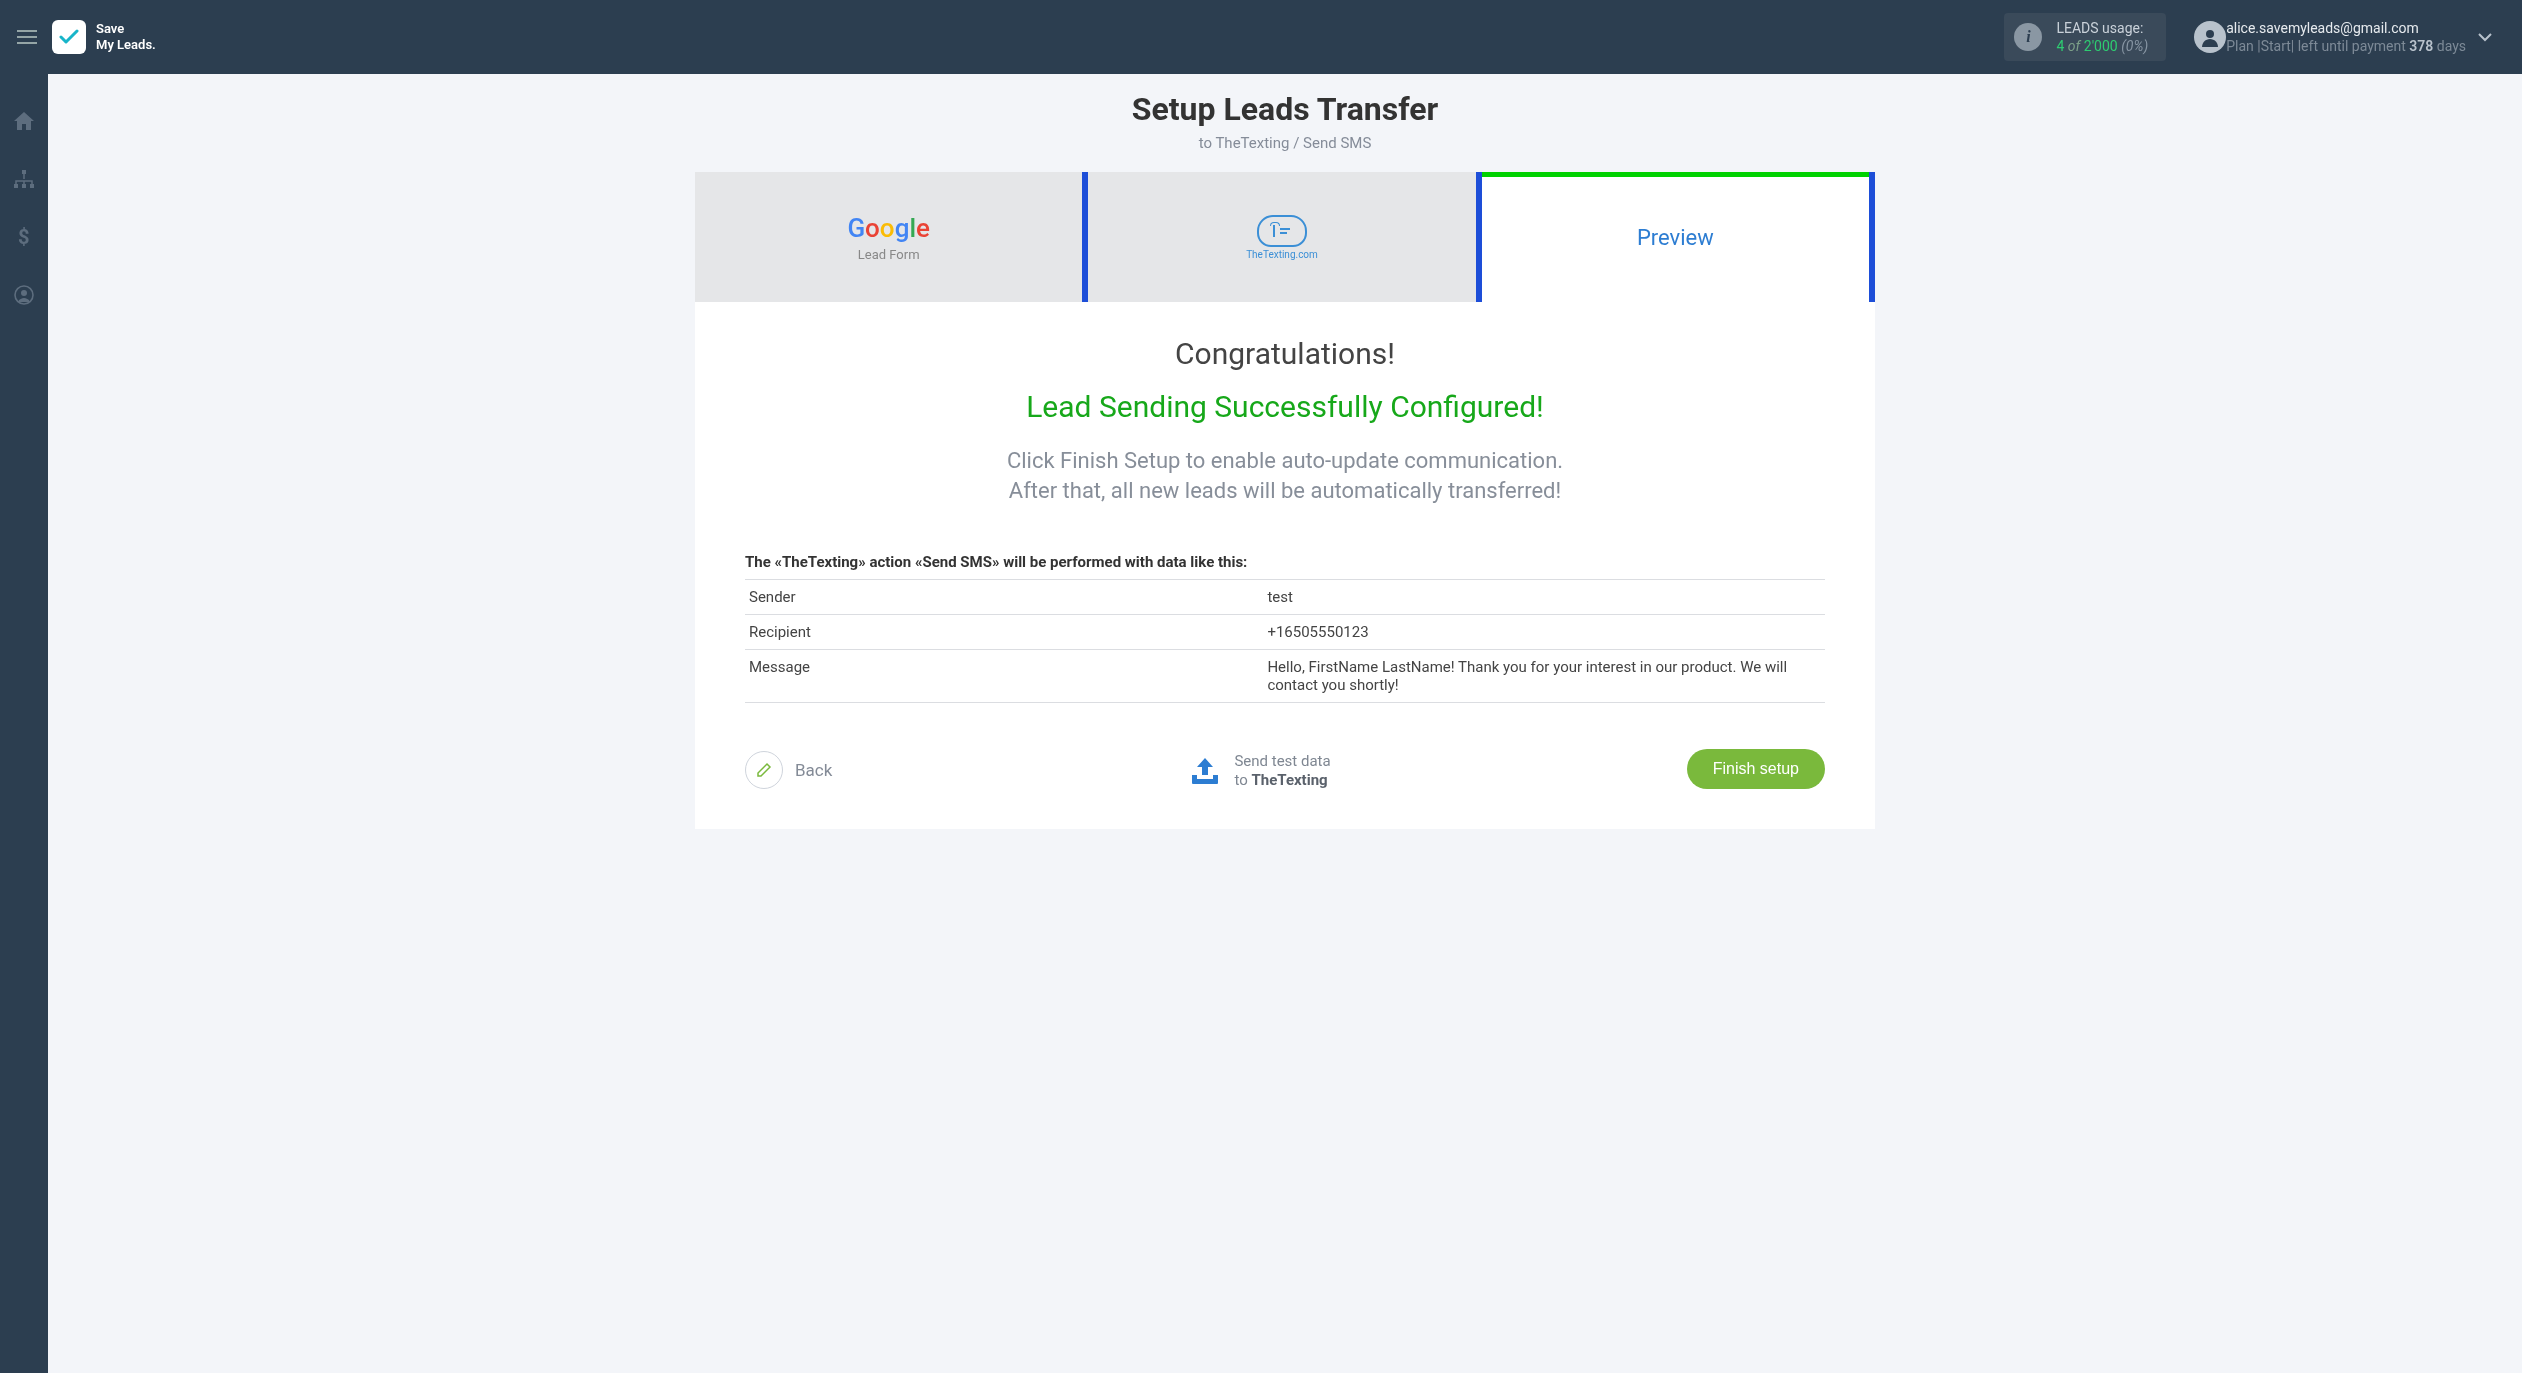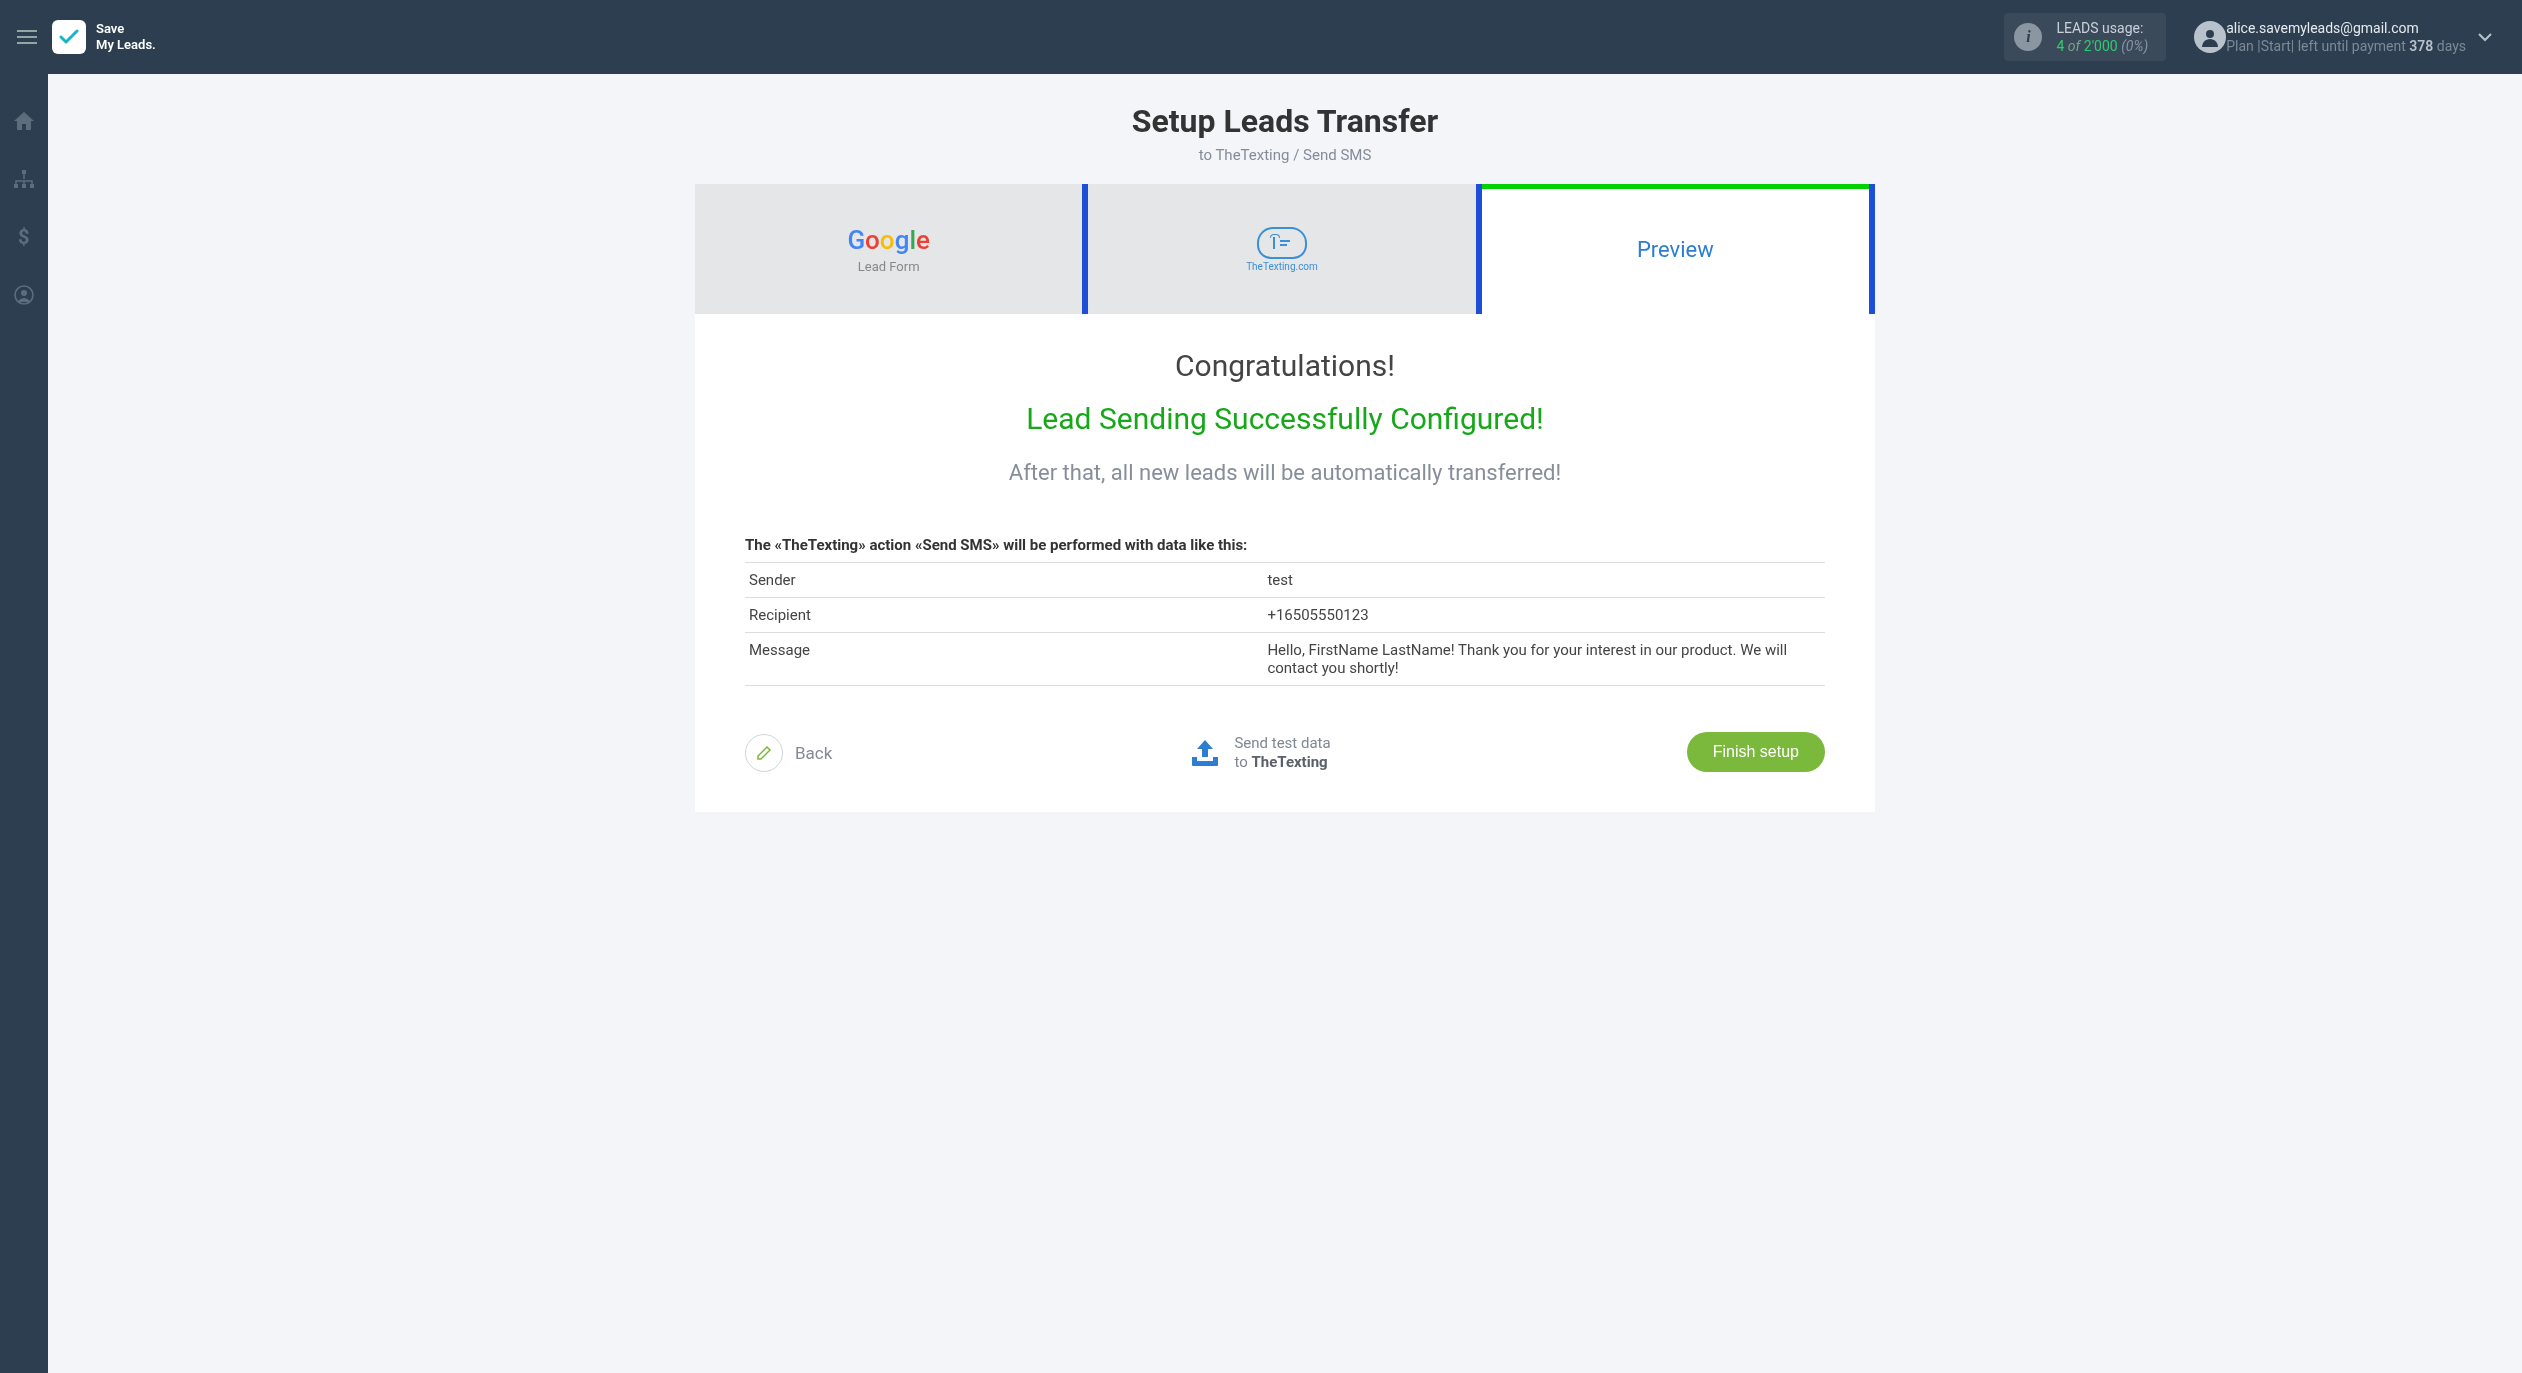--- a/index.html
+++ b/index.html
@@ -30,21 +30,21 @@
     .account-plan b{color:#b8c2cc; font-weight:600;}
     .chevron-down{ margin-left:12px; }
     
     
     .layout{ display:flex; }
     .sidebar{ width:48px; background:#2c3e50; min-height: calc(100vh - 58px); display:flex; flex-direction:column; align-items:center; padding-top:30px; gap:24px; }
     .side-icon{ width:48px; height:34px; display:flex; align-items:center; justify-content:center; cursor:pointer; color:#5d6d7e; }
     
     
     .main { flex:1; background:#f3f5f9; }
-    .page-title{ text-align:center; font-size:32px; font-weight:700; color:#333; margin-top:28px; }
+    .page-title{ text-align:center; font-size:32px; font-weight:700; color:#333; margin-top:16px; }
     .page-sub{ text-align:center; color:#858c99; font-size:15px; margin-top:6px; }
     
     .card{ width: 1180px; margin: 20px auto 0; background:#fff; }
     
     .tabs{ display:flex; height:130px; }
     .tab{ flex:1; display:flex; flex-direction:column; align-items:center; justify-content:center; background:#e5e6e8; border-right:6px solid #1d4ed8; position:relative; cursor:pointer; }
     .tab.active{ background:#fff; }
     .tab.active::before{ content:""; position:absolute; top:0; left:0; right:0; height:5px; background:#00d100; }
     .tab-caption{ font-size:13px; color:#888; margin-top:4px;}
     .tab-preview-label{ font-size:22px; color:#2d7dd2; }
@@ -196,20 +196,21 @@
         </div>
         <div class="tab active">
           <div class="tab-preview-label">Preview</div>
         </div>
       </div>
 
       <div class="body-inner">
         <div class="congrats">Congratulations!</div>
         <div class="success">Lead Sending Successfully Configured!</div>
         <div class="desc">
+          <div>Click Finish Setup to enable auto-update communication.</div>
           <div>After that, all new leads will be automatically transferred!</div>
         </div>
 
         <div class="table-intro">The «TheTexting» action «Send SMS» will be performed with data like this:</div>
         <table class="data-table">
           <tbody>
               <tr>
             <td class="k">Sender</td>
             <td>test</td>
           </tr>

